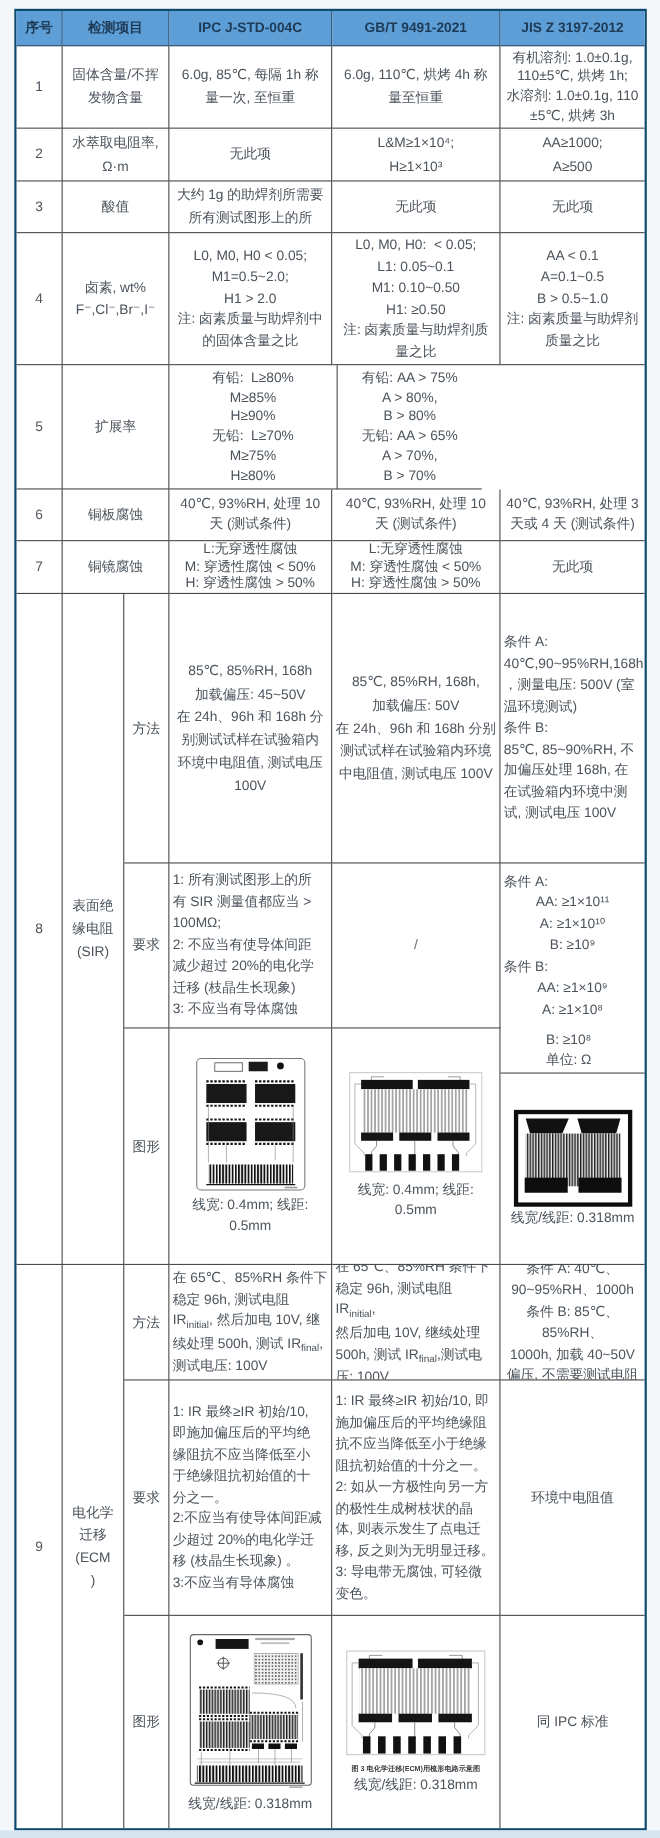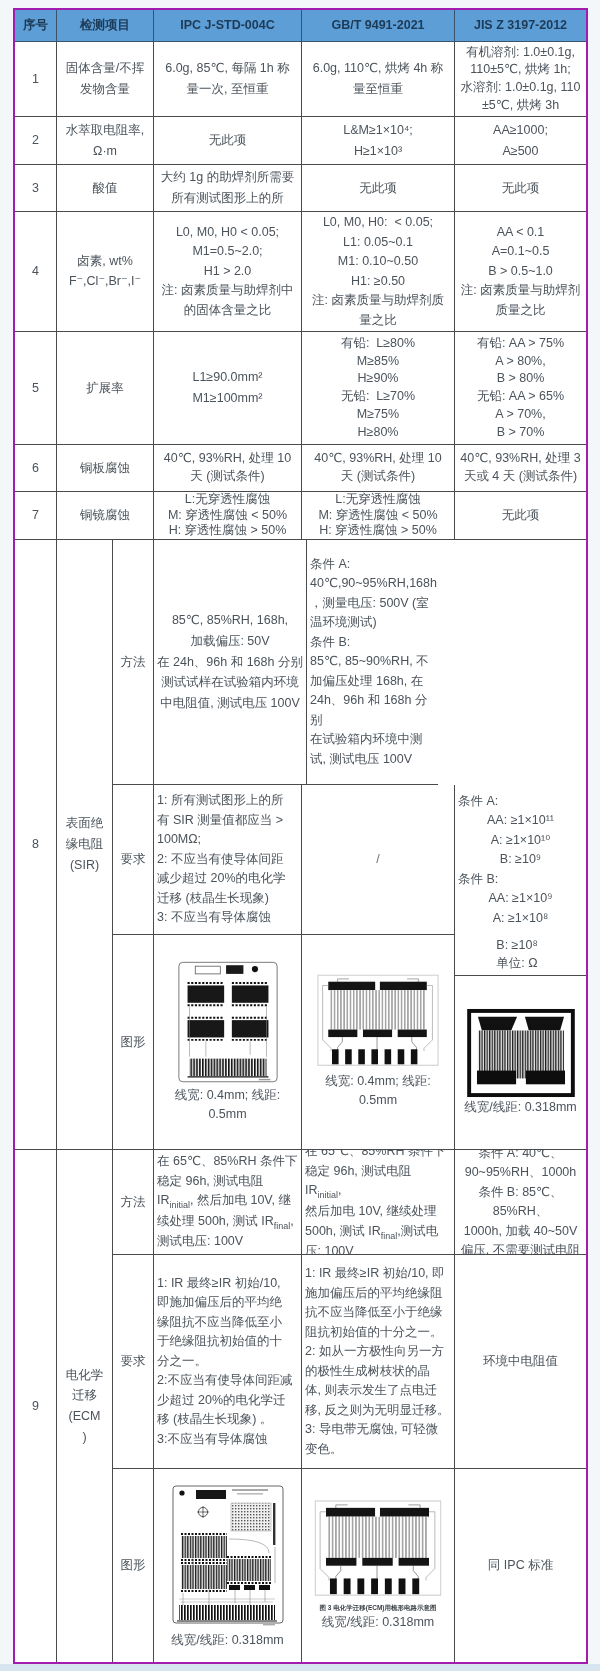--- a/index.html
+++ b/index.html
@@ -5,21 +5,21 @@
   html,body{margin:0;padding:0;}
   body{
     width:600px;height:1671px;position:relative;
     background:#f3f7fa;
     font-family:"Liberation Sans","DejaVu Sans",sans-serif;
     color:#4b535b;
   }
   .band{position:absolute;left:0;top:1664px;width:600px;height:7px;background:#d7e5f1;}
   .tbl{
     position:absolute;left:13px;top:8px;width:575px;
-    background:#ffffff;border:2px solid #a21caf;box-sizing:border-box;
+    background:#ffffff;border:2px solid #0c4a6e;box-sizing:border-box;
   }
   .row{display:flex;box-sizing:border-box;}
   .cell{
     box-sizing:border-box;
     border-right:1px solid #4a4a4a;border-bottom:1px solid #4a4a4a;
     display:flex;flex-direction:column;justify-content:center;align-items:center;
     text-align:center;padding:2px 3px;font-size:12.5px;overflow:hidden;
   }
   .ln{width:100%;white-space:pre-wrap;line-height:1.66;}
   .ln-l{text-align:left;}
@@ -280,24 +280,20 @@
       </div>
   </div>
 
   <div class="row h-r5">
     <div class="cell w-no">
         <div class="ln">5</div>
       </div>
     <div class="cell w-item">
         <div class="ln"><span>扩展率</span></div>
       </div>
-    <div class="cell w-ipc">
-        <div class="ln"><span>L1≥90.0mm²</span></div>
-        <div class="ln"><span>M1≥100mm²</span></div>
-      </div>
     <div class="cell w-gbt vtight">
         <div class="ln"><span>有铅:  L≥80%</span></div>
         <div class="ln"><span>M≥85%</span></div>
         <div class="ln"><span>H≥90%</span></div>
         <div class="ln"><span>无铅:  L≥70%</span></div>
         <div class="ln"><span>M≥75%</span></div>
         <div class="ln"><span>H≥80%</span></div>
       </div>
     <div class="cell w-jis vtight">
         <div class="ln"><span>有铅: AA &gt; 75%</span></div>
@@ -358,37 +354,44 @@
       </div>
     <div class="cell w-il">
         <div class="ln"><span>表面绝</span></div>
         <div class="ln"><span>缘电阻</span></div>
         <div class="ln"><span>(SIR)</span></div>
       </div>
     <div class="stack">
       <div class="row h-r8m">
         <div class="cell w-sub">
             <div class="ln">方法</div>
+          </div>
+        <div class="cell w-ipc">
+            <div class="ln"><span>85℃, 85%RH, 168h</span></div>
+            <div class="ln"><span>加载偏压: 45~50V</span></div>
+            <div class="ln"><span>在 24h、96h 和 168h 分</span></div>
+            <div class="ln"><span>别测试试样在试验箱内</span></div>
+            <div class="ln"><span>环境中电阻值, 测试电压</span></div>
+            <div class="ln"><span>100V</span></div>
           </div>
         <div class="cell w-gbt">
             <div class="ln"><span>85℃, 85%RH, 168h,</span></div>
             <div class="ln"><span>加载偏压: 50V</span></div>
             <div class="ln"><span>在 24h、96h 和 168h 分别</span></div>
             <div class="ln"><span>测试试样在试验箱内环境</span></div>
             <div class="ln"><span>中电阻值, 测试电压 100V</span></div>
           </div>
         <div class="cell w-jis tl tight">
             <div class="ln"><span>条件 A:</span></div>
             <div class="ln"><span>40℃,90~95%RH,168h</span></div>
             <div class="ln"><span>，测量电压: 500V (室</span></div>
             <div class="ln"><span>温环境测试)</span></div>
             <div class="ln"><span>条件 B:</span></div>
             <div class="ln"><span>85℃, 85~90%RH, 不</span></div>
             <div class="ln"><span>加偏压处理 168h, 在</span></div>
-            <div class="ln"><span>24h、96h 和 168h 分别</span></div>
             <div class="ln"><span>在试验箱内环境中测</span></div>
             <div class="ln"><span>试, 测试电压 100V</span></div>
           </div>
       </div>
       <div class="row h-r8q">
         <div class="cell w-sub">
             <div class="ln">要求</div>
           </div>
         <div class="cell w-ipc tl tight">
             <div class="ln"><span>1: 所有测试图形上的所</span></div>

